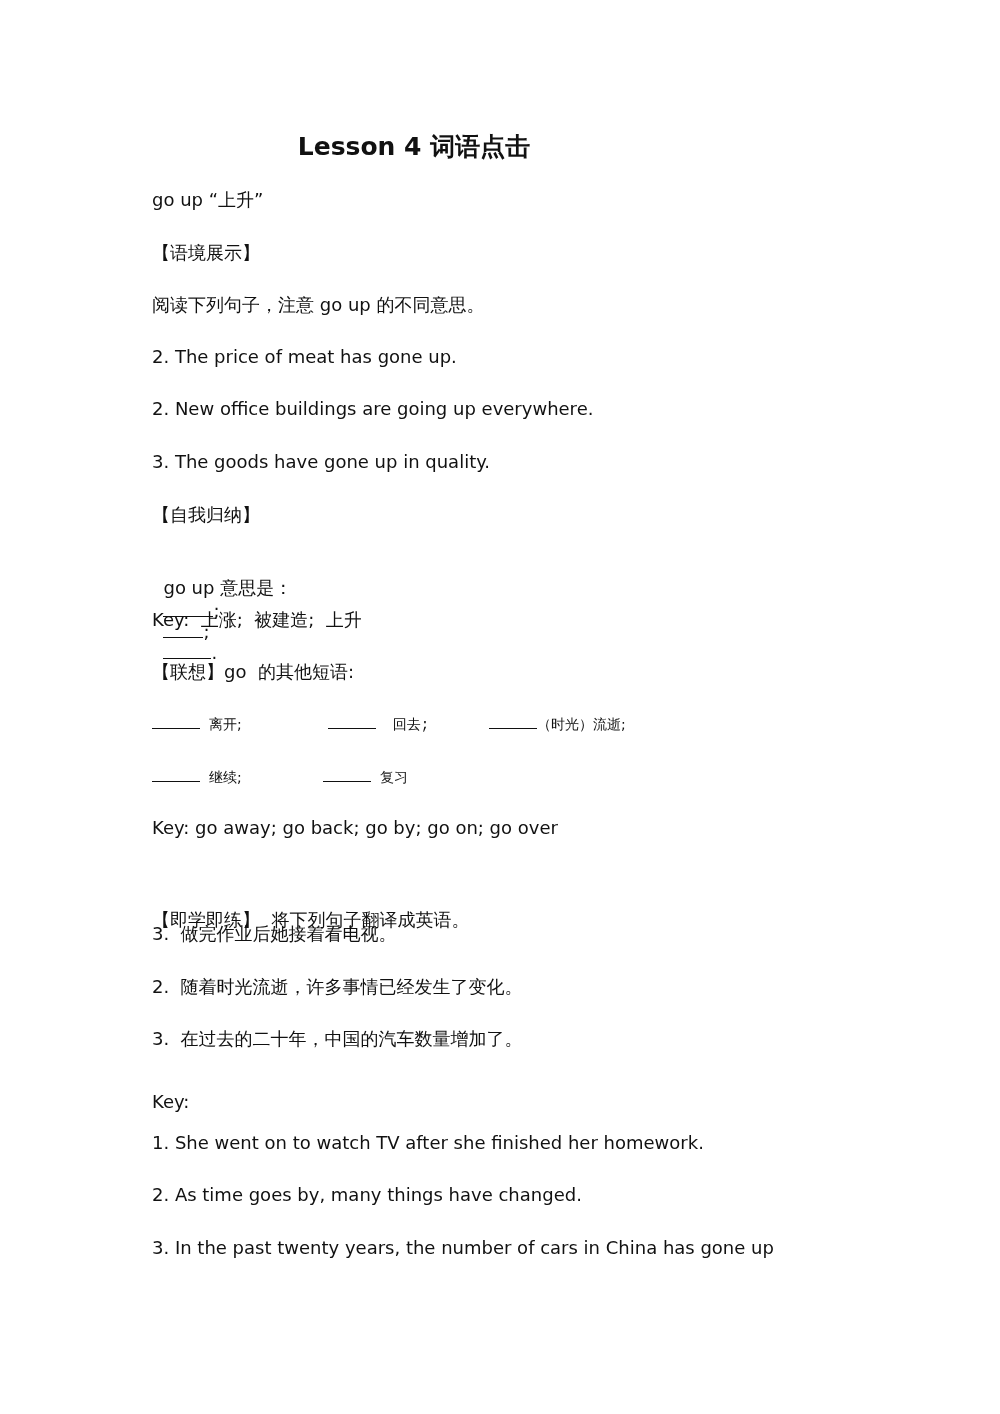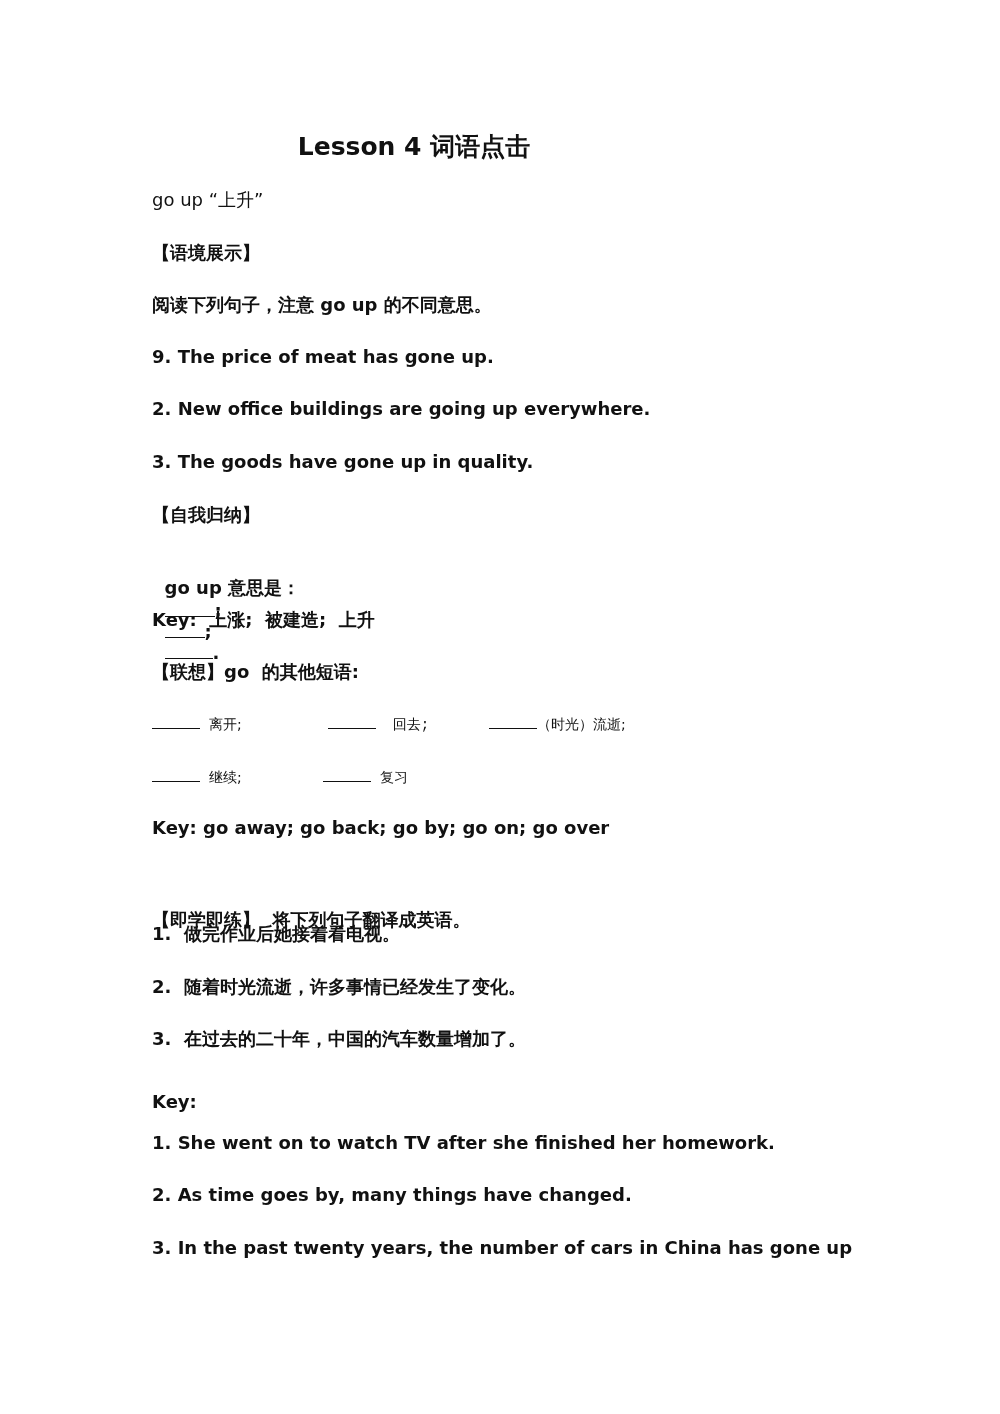--- a/index.html
+++ b/index.html
@@ -1,30 +1,30 @@
 <!DOCTYPE html>
 <html><head>
 <meta charset="utf-8">
 <style>
   html, body { margin:0; padding:0; background:#ffffff; }
   body { width:1000px; height:1414px; position:relative; font-family:"DejaVu Sans","Liberation Sans",sans-serif; color:#111; }
   .title { position:absolute; top:130px; left:0; width:828px; text-align:center; font-size:25px; font-weight:bold; }
-  .line { position:absolute; left:152px; font-size:18px; white-space:pre;font-weight:bold; }
+  .line { position:absolute; left:152px; font-size:18px; white-space:pre; }
   .bold { font-weight:normal; }
   .blank { display:inline-block; border-bottom:1px solid #111; height:16px; vertical-align:baseline; }
   .seg { position:absolute; white-space:pre; font-size:14px; }
 </style>
 </head>
 <body>
 
 <div class="title">Lesson 4 词语点击</div>
 <div class="line bold" style="top:188px;">go up “上升”</div>
 <div class="line" style="top:241px;">【语境展示】</div>
 <div class="line" style="top:293px;">阅读下列句子，注意 go up 的不同意思。</div>
-<div class="line" style="top:346px;">9. The price of meat has gone up.</div>
+<div class="line" style="top:346px;">2. The price of meat has gone up.</div>
 <div class="line" style="top:398px;">2. New office buildings are going up everywhere.</div>
 <div class="line" style="top:451px;">3. The goods have gone up in quality.</div>
 <div class="line" style="top:503px;">【自我归纳】</div>
 
 <div class="line" style="top:555px;">
   <span>go up 意思是：</span>
   <span class="blank" style="width:50px"></span><span>;</span>
   <span class="blank" style="width:40px"></span><span>;</span>
   <span class="blank" style="width:48px"></span><span>.</span>
 </div>
@@ -33,19 +33,19 @@
 <div class="line" style="top:660px;">【联想】go  的其他短语:</div>
 
 <div class="seg" style="top:712px; left:152px;"><span class="blank" style="width:48px"></span>  <span>离开;</span></div>
 <div class="seg" style="top:712px; left:328px;font-family:Liberation Mono, monospace;"><span class="blank" style="width:48px"></span>  <span>回去;</span></div>
 <div class="seg" style="top:712px; left:489px;"><span class="blank" style="width:48px"></span><span>（时光）流逝;</span></div>
 <div class="seg" style="top:765px; left:152px;text-align:center;"><span class="blank" style="width:48px"></span>  <span>继续;</span></div>
 <div class="seg" style="top:765px; left:323px;"><span class="blank" style="width:48px"></span>  <span>复习</span></div>
 
 <div class="line" style="top:817px;">Key: go away; go back; go by; go on; go over</div>
 <div class="line" style="top:908px;">【即学即练】  将下列句子翻译成英语。</div>
-<div class="line" style="top:922px;">1.  做完作业后她接着看电视。</div>
+<div class="line" style="top:922px;">3.  做完作业后她接着看电视。</div>
 <div class="line" style="top:975px;">2.  随着时光流逝，许多事情已经发生了变化。</div>
 <div class="line" style="top:1027px;">3.  在过去的二十年，中国的汽车数量增加了。</div>
 <div class="line" style="top:1079px;margin-top:12px;">Key:</div>
 <div class="line" style="top:1132px;">1. She went on to watch TV after she finished her homework.</div>
 <div class="line" style="top:1184px;">2. As time goes by, many things have changed.</div>
 <div class="line" style="top:1237px;">3. In the past twenty years, the number of cars in China has gone up</div>
 
 </body></html>

